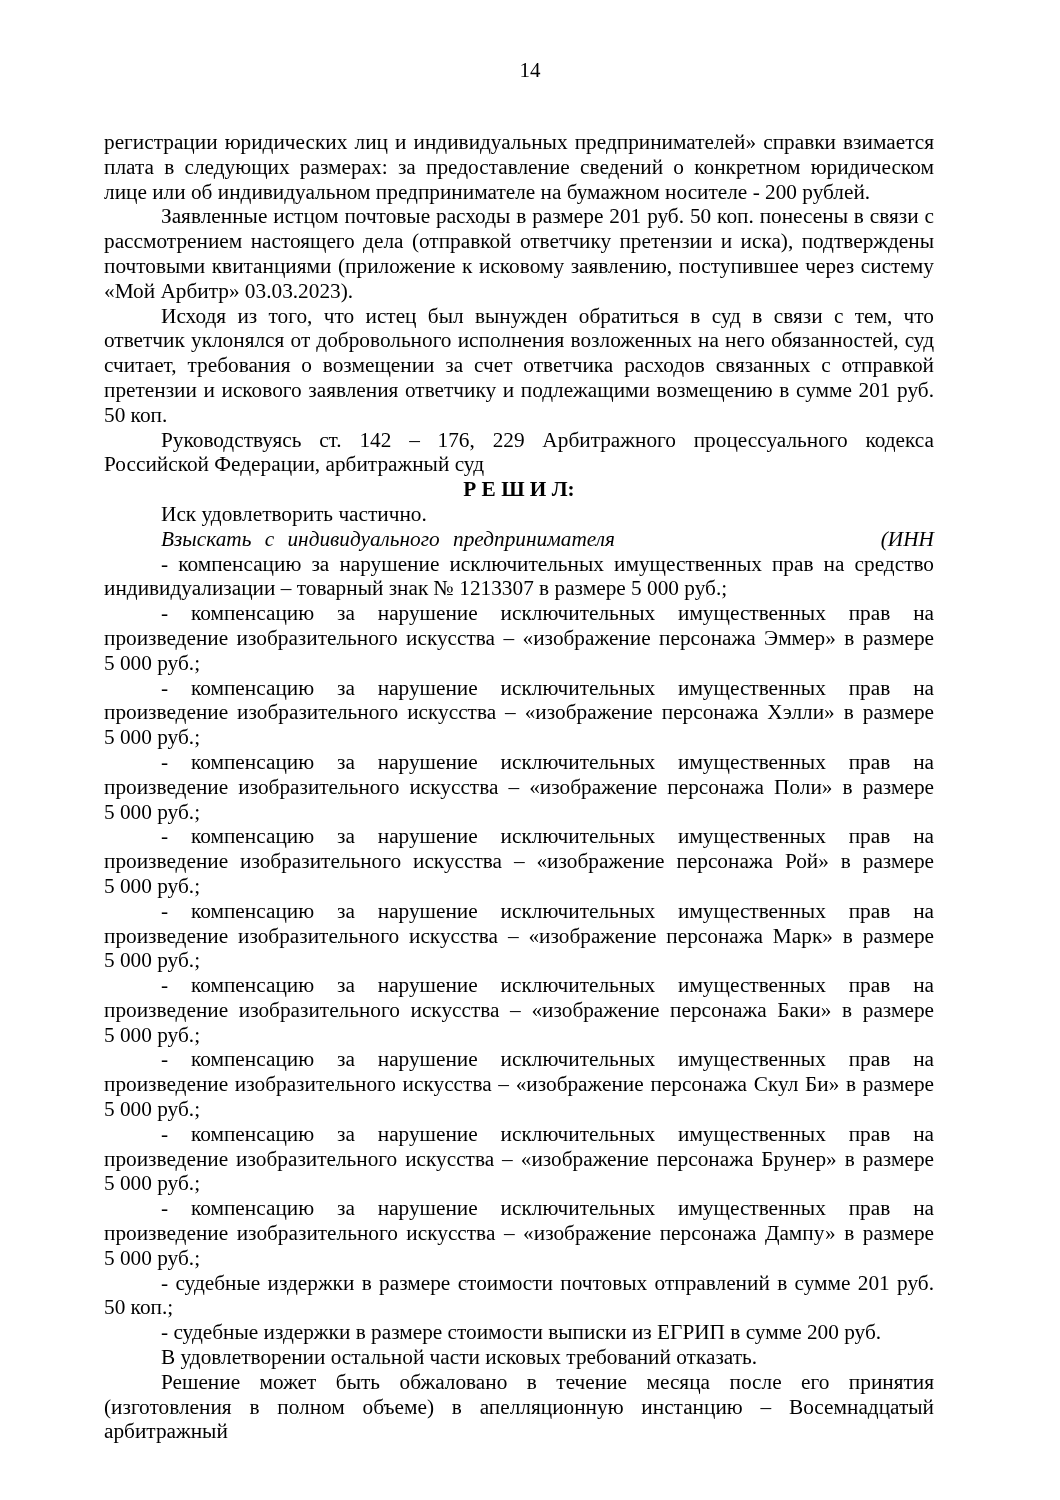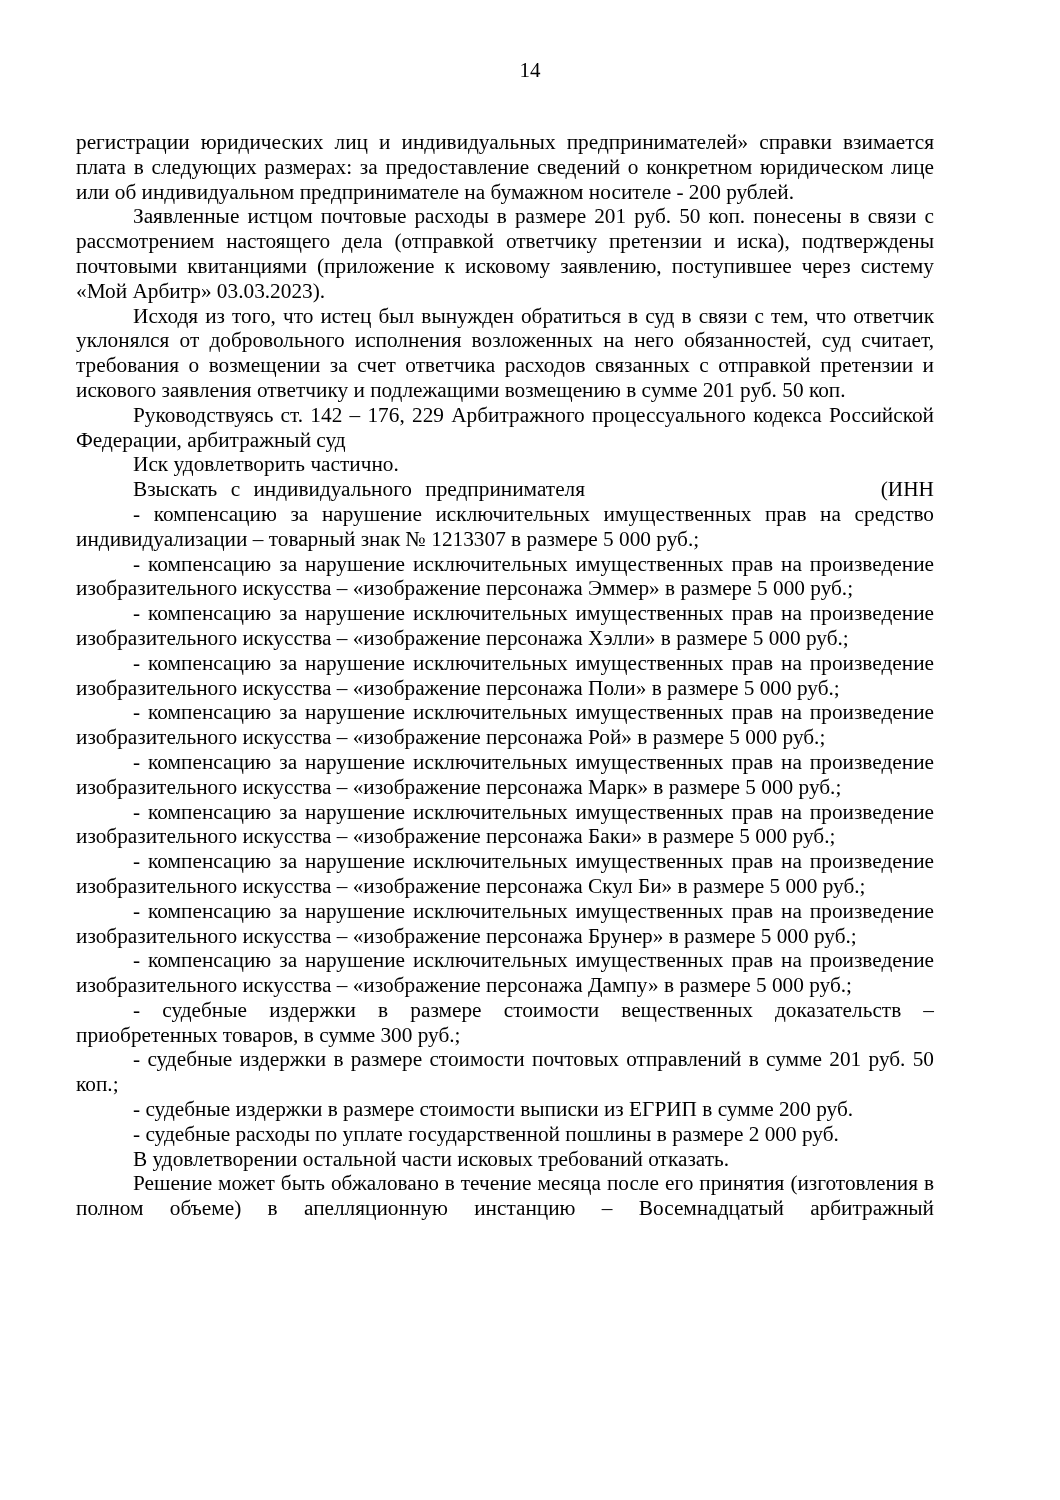--- a/index.html
+++ b/index.html
@@ -16,21 +16,21 @@
     font-family: "Liberation Serif", "DejaVu Serif", serif;
     overflow: hidden;
   }
   .page-number {
     padding-top: 58px;
     text-align: center;
     font-size: 21px;
     line-height: 25px;
   }
   .content {
-    margin: 47px 126px 0 76px; 
+    margin: 47px 126px 0 104px; 
     font-size: 21.3px;
     line-height: 24.8px;
     text-align: justify;
   }
   .content p {
     margin: 0;
     padding: 0;
     text-indent: 57px;
   }
   .content p.cont {
@@ -43,58 +43,58 @@
   }
   .content p.continues {
     text-align-last: justify;
   }
   .vz-line1 {
     display: flex;
     justify-content: space-between;
     padding-left: 57px;
     word-spacing: 8px;
     white-space: nowrap;
+    font-style: italic;
   }
   .vz-line2 {
     text-indent: 57px;
     text-align: left;
   }
 </style>
 </head>
 <body>
 
 <div class="page">
   <div class="page-number">14</div>
 
   <div class="content">
     <p class="cont">регистрации юридических лиц и индивидуальных предпринимателей» справки взимается плата в следующих размерах: за предоставление сведений о конкретном юридическом лице или об индивидуальном предпринимателе на бумажном носителе - 200 рублей.</p>
     <p>Заявленные истцом почтовые расходы в размере 201 руб. 50 коп. понесены в связи с рассмотрением настоящего дела (отправкой ответчику претензии и иска), подтверждены почтовыми квитанциями (приложение к исковому заявлению, поступившее через систему «Мой Арбитр» 03.03.2023).</p>
     <p>Исходя из того, что истец был вынужден обратиться в суд в связи с тем, что ответчик уклонялся от добровольного исполнения возложенных на него обязанностей, суд считает, требования о возмещении за счет ответчика расходов связанных с отправкой претензии и искового заявления ответчику и подлежащими возмещению в сумме 201 руб. 50 коп.</p>
     <p>Руководствуясь ст. 142 – 176, 229 Арбитражного процессуального кодекса Российской Федерации, арбитражный суд</p>
 
+    <p class="heading">Р Е Ш И Л:</p>
 
     <p>Иск удовлетворить частично.</p>
 
     <div class="vz-line1">
       <span>Взыскать с индивидуального предпринимателя</span>
       <span>(ИНН</span>
     </div>
 
     <p>- компенсацию за нарушение исключительных имущественных прав на средство индивидуализации – товарный знак №&nbsp;1213307 в размере 5&nbsp;000 руб.;</p>
     <p>- компенсацию за нарушение исключительных имущественных прав на произведение изобразительного искусства – «изображение персонажа Эммер» в размере 5&nbsp;000 руб.;</p>
     <p>- компенсацию за нарушение исключительных имущественных прав на произведение изобразительного искусства – «изображение персонажа Хэлли» в размере 5&nbsp;000 руб.;</p>
     <p>- компенсацию за нарушение исключительных имущественных прав на произведение изобразительного искусства – «изображение персонажа Поли» в размере 5&nbsp;000 руб.;</p>
     <p>- компенсацию за нарушение исключительных имущественных прав на произведение изобразительного искусства – «изображение персонажа Рой» в размере 5&nbsp;000 руб.;</p>
     <p>- компенсацию за нарушение исключительных имущественных прав на произведение изобразительного искусства – «изображение персонажа Марк» в размере 5&nbsp;000 руб.;</p>
     <p>- компенсацию за нарушение исключительных имущественных прав на произведение изобразительного искусства – «изображение персонажа Баки» в размере 5&nbsp;000 руб.;</p>
     <p>- компенсацию за нарушение исключительных имущественных прав на произведение изобразительного искусства – «изображение персонажа Скул Би» в размере 5&nbsp;000 руб.;</p>
     <p>- компенсацию за нарушение исключительных имущественных прав на произведение изобразительного искусства – «изображение персонажа Брунер» в размере 5&nbsp;000 руб.;</p>
     <p>- компенсацию за нарушение исключительных имущественных прав на произведение изобразительного искусства – «изображение персонажа Дампу» в размере 5&nbsp;000 руб.;</p>
 
-    <p>- судебные издержки в размере стоимости вещественных доказательств – приобретенных товаров, в сумме 300 руб.;</p>
     <p>- судебные издержки в размере стоимости почтовых отправлений в сумме 201 руб. 50 коп.;</p>
     <p>- судебные издержки в размере стоимости выписки из ЕГРИП в сумме 200 руб.</p>
-    <p>- судебные расходы по уплате государственной пошлины в размере 2&nbsp;000 руб.</p>
 
     <p>В удовлетворении остальной части исковых требований отказать.</p>
     <p class="continues">Решение может быть обжаловано в течение месяца после его принятия (изготовления в полном объеме) в апелляционную инстанцию – Восемнадцатый арбитражный</p>
   </div>
 </div>
 
 </body></html>

